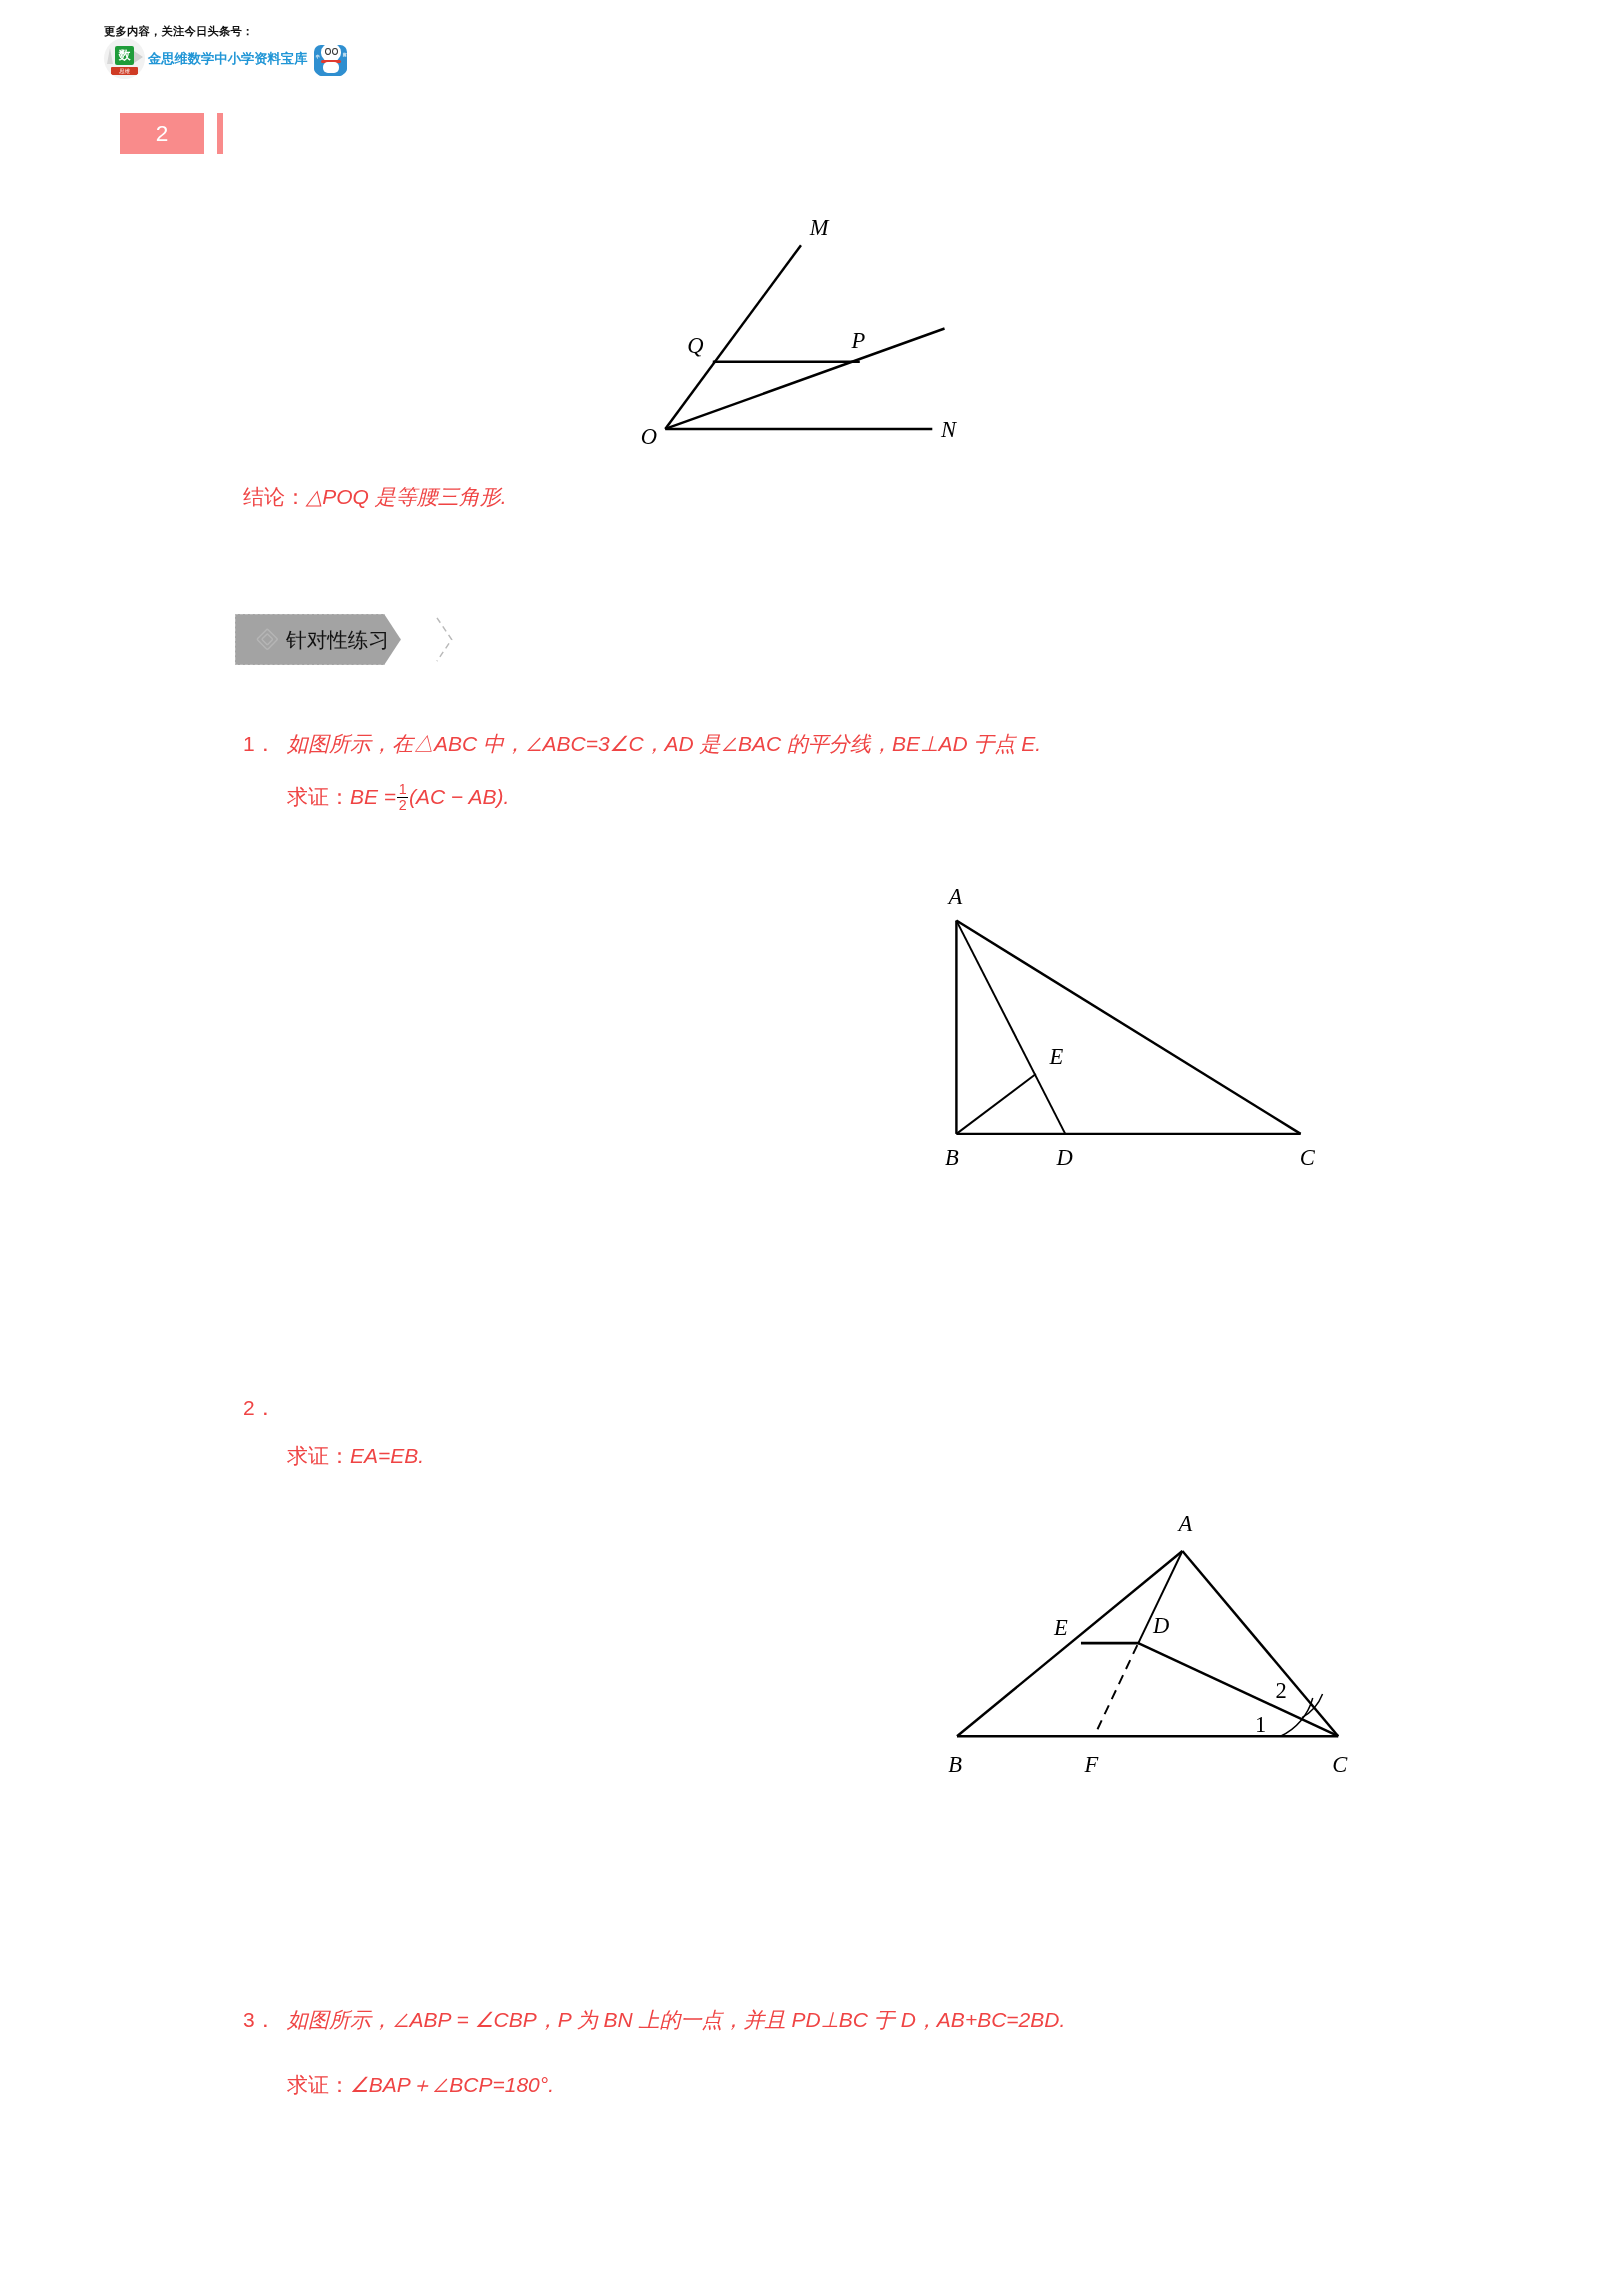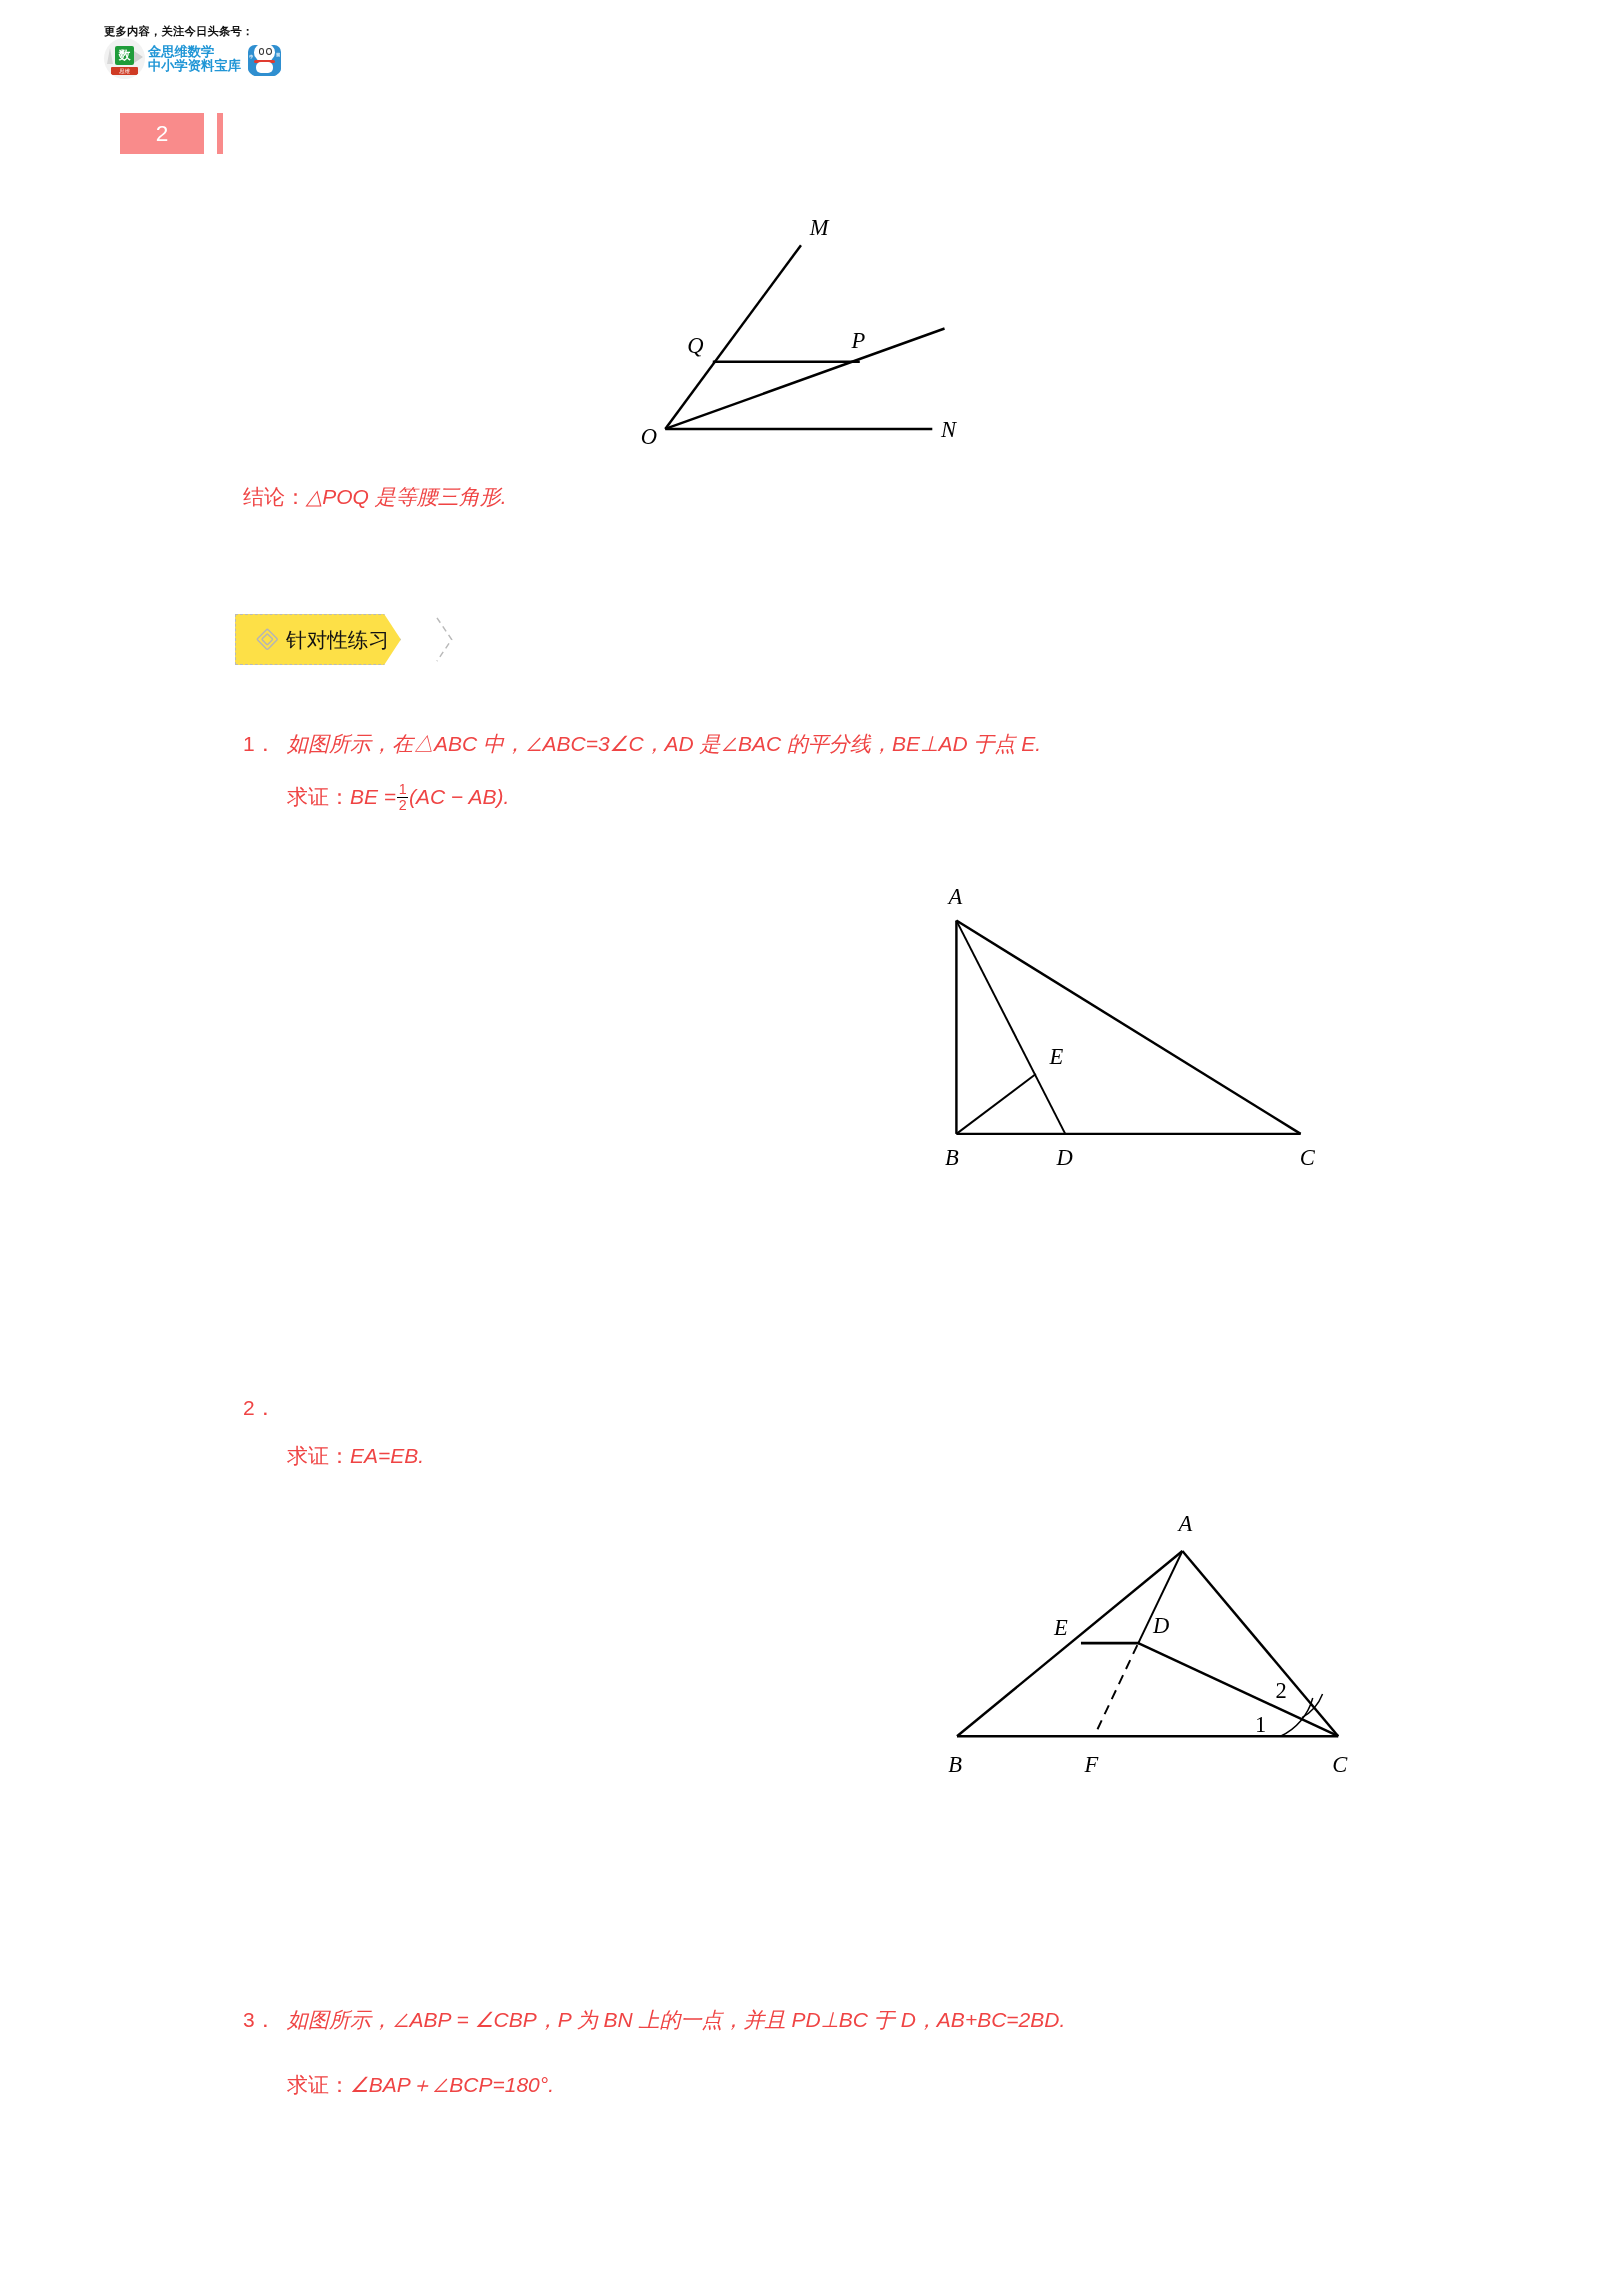--- a/index.html
+++ b/index.html
@@ -98,21 +98,21 @@
     right: 2px;
     top: 12.8px;
     width: 0;
     height: 0;
     border-left: 9.8px solid #d0d0d0;
     border-top: 6.9px solid transparent;
     border-bottom: 6.9px solid transparent;
   }
   .brand-text {
     display: flex;
-    flex-direction: column;
+    flex-direction: row;
     line-height: 1.05;
   }
   .brand-text span {
     font-family: "Liberation Sans", "DejaVu Sans", sans-serif;
     font-weight: bold;
     font-size: 13.3px;
     color: #2196d6;
     white-space: nowrap;
   }
   .logo-right {
@@ -240,21 +240,21 @@
     position: absolute;
     left: 235px;
     top: 614px;
     height: 51px;
     box-sizing: border-box;
     padding: 0 10.8px 0 19.6px;
     border: 1.5px dashed #b9b9b9;
     display: flex;
     align-items: center;
     gap: 7.9px;
-    background: #fde047;
+    background: #a3a3a3;
     clip-path: polygon(0 0, calc(100% - 16.7px) 0, 100% 50%, calc(100% - 16.7px) 100%, 0 100%);
   }
   .practice-label {
     font-family: "Liberation Sans", "DejaVu Sans", sans-serif;
     font-size: 20.6px;
     color: #121212;
     white-space: nowrap;
   }
   .practice-chevrons {
     position: absolute;

